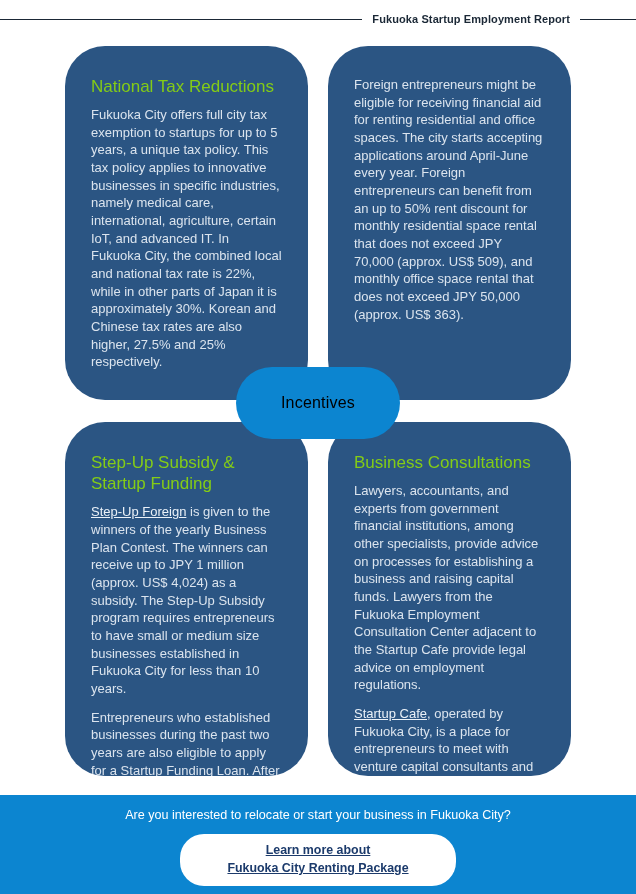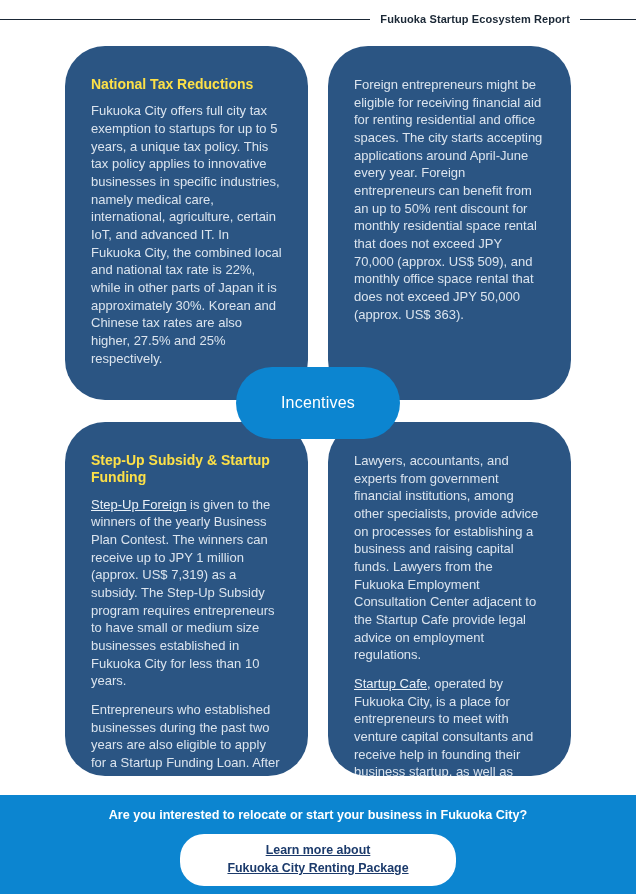--- a/index.html
+++ b/index.html
@@ -67,25 +67,25 @@
     padding: 30px 26px 24px 26px;
     color: #e9eef4;
     overflow: hidden;
   }
   .card-tl { left: 0;     top: 0;   width: 243px; height: 354px; }
   .card-tr { left: 263px; top: 0;   width: 243px; height: 354px; }
   .card-bl { left: 0;     top: 376px; width: 243px; height: 354px; }
   .card-br { left: 263px; top: 376px; width: 243px; height: 354px; }
 
   .card-title {
-    font-size: 14px;
-    font-weight: bold;
+    font-size: 17px;
+    font-weight: normal;
     line-height: 1.24;
     margin: 0 0 9px 0;
-    color: #fde047;
+    color: #84cc16;
   }
   .card-p {
     font-size: 13px;
     line-height: 1.36;
     margin: 0 0 11px 0;
     color: #dbe4ee;
   }
   .card-p:last-child { margin-bottom: 0; }
   .inline-link {
     text-decoration: underline;
@@ -101,41 +101,41 @@
     height: 72px;
     border-radius: 36px;
     background: #0c85d0;
     display: flex;
     align-items: center;
     justify-content: center;
     z-index: 5;
   }
   .pill-label {
     font-size: 16px;
-    color: #ffffff;
+    color: #000000;
     letter-spacing: 0.2px;
   }
 
   
   .cta {
     position: absolute;
     left: 0;
     top: 795px;
     width: 636px;
     height: 99px;
     background: #0c85d0;
     display: flex;
     flex-direction: column;
     align-items: center;
     box-sizing: border-box;
     padding-top: 13px;
   }
   .cta-heading {
     font-size: 12.6px;
-    font-weight: bold;
+    font-weight: normal;
     color: #ffffff;
     margin: 0 0 12px 0;
     white-space: nowrap;
   }
   .cta-button {
     width: 276px;
     height: 52px;
     background: #ffffff;
     border-radius: 24px;
     display: flex;
@@ -150,43 +150,44 @@
     color: #1b3a6b;
     text-decoration: underline;
     line-height: 1.44;
   }
 </style>
 </head>
 <body>
 
 <div class="header">
   <div class="header-rule-left"></div>
-  <div class="header-title">Fukuoka Startup Ecosystem Report</div>
+  <div class="header-title">Fukuoka Startup Employment Report</div>
   <div class="header-rule-right"></div>
 </div>
 
 <div class="grid">
 
   <div class="card card-tl">
     <h2 class="card-title">National Tax Reductions</h2>
     <p class="card-p">Fukuoka City offers full city tax exemption to startups for up to 5 years, a unique tax policy. This tax policy applies to innovative businesses in specific industries, namely medical care, international, agriculture, certain IoT, and advanced IT. In Fukuoka City, the combined local and national tax rate is 22%, while in other parts of Japan it is approximately 30%. Korean and Chinese tax rates are also higher, 27.5% and 25% respectively.</p>
   </div>
 
   <div class="card card-tr">
     <p class="card-p">Foreign entrepreneurs might be eligible for receiving financial aid for renting residential and office spaces. The city starts accepting applications around April-June every year. Foreign entrepreneurs can benefit from an up to 50% rent discount for monthly residential space rental that does not exceed JPY 70,000 (approx. US$ 509), and monthly office space rental that does not exceed JPY 50,000 (approx. US$ 363).</p>
   </div>
 
   <div class="card card-bl">
     <h2 class="card-title">Step-Up Subsidy &amp; Startup Funding</h2>
-    <p class="card-p"><a class="inline-link" href="#">Step-Up Foreign</a><span> is given to the winners of the yearly Business Plan Contest. The winners can receive up to JPY 1 million (approx. US$ 7,319) as a subsidy. The Step-Up Subsidy program requires entrepreneurs to have small or medium size businesses established in Fukuoka City for less than 10 years.</span></p>
+    <p class="card-p"><a class="inline-link" href="#">Step-Up Foreign</a><span> is given to the winners of the yearly Business Plan Contest. The winners can receive up to JPY 1 million (approx. US$ 4,024) as a subsidy. The Step-Up Subsidy program requires entrepreneurs to have small or medium size businesses established in Fukuoka City for less than 10 years.</span></p>
     <p class="card-p">Entrepreneurs who established businesses during the past two years are also eligible to apply for a Startup Funding Loan. After going through a screening process, the entrepreneurs receive a loan of up to JPY 35 million (approx. US$ 256,095) with an interest rate of 1.3%*.</p>
 
   </div>
 
   <div class="card card-br">
+    <h2 class="card-title">Business Consultations</h2>
     <p class="card-p">Lawyers, accountants, and experts from government financial institutions, among other specialists, provide advice on processes for establishing a business and raising capital funds. Lawyers from the Fukuoka Employment Consultation Center adjacent to the Startup Cafe provide legal advice on employment regulations.</p>
     <p class="card-p"><a class="inline-link" href="#">Startup Cafe</a><span>, operated by Fukuoka City, is a place for entrepreneurs to meet with venture capital consultants and receive help in founding their business startup, as well as assistance in finding human resources and providing business matching opportunities.</span></p>
   </div>
 </div>
 
 <div class="pill">
   <span class="pill-label">Incentives</span>
 </div>
 
 <div class="cta">

